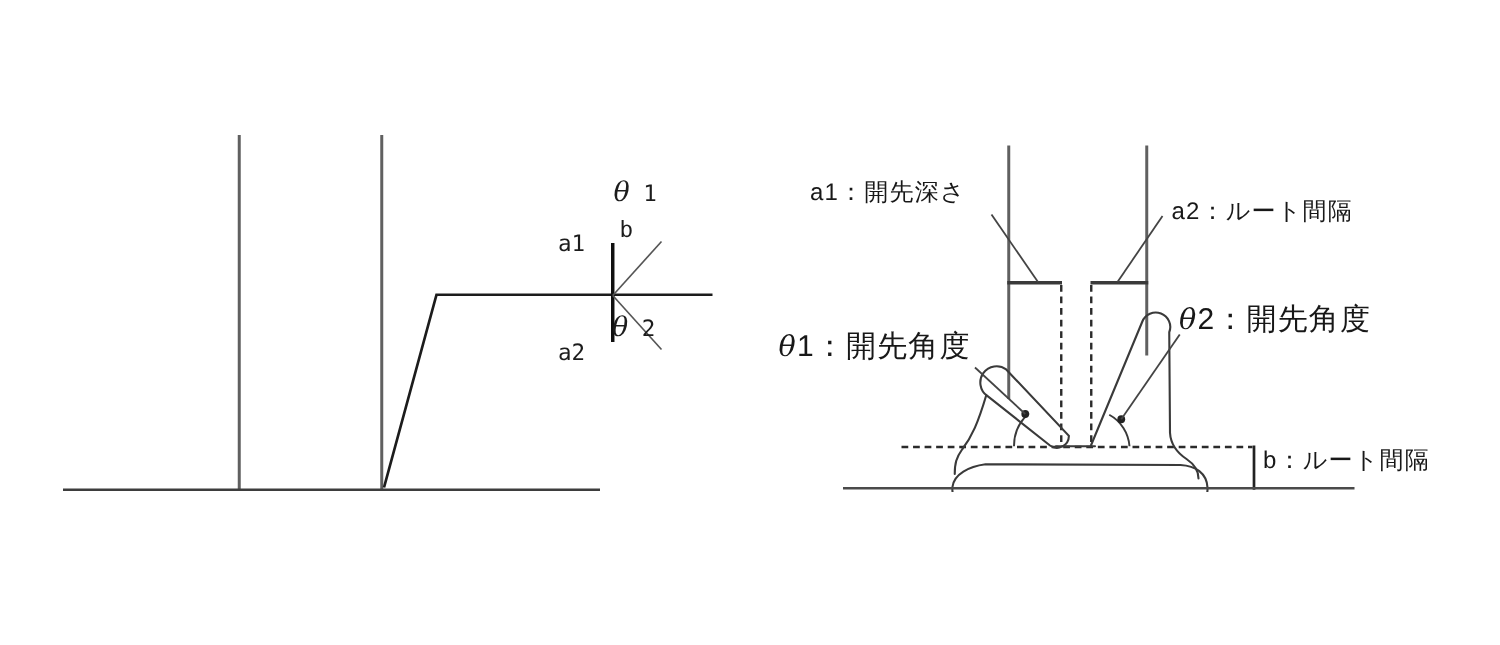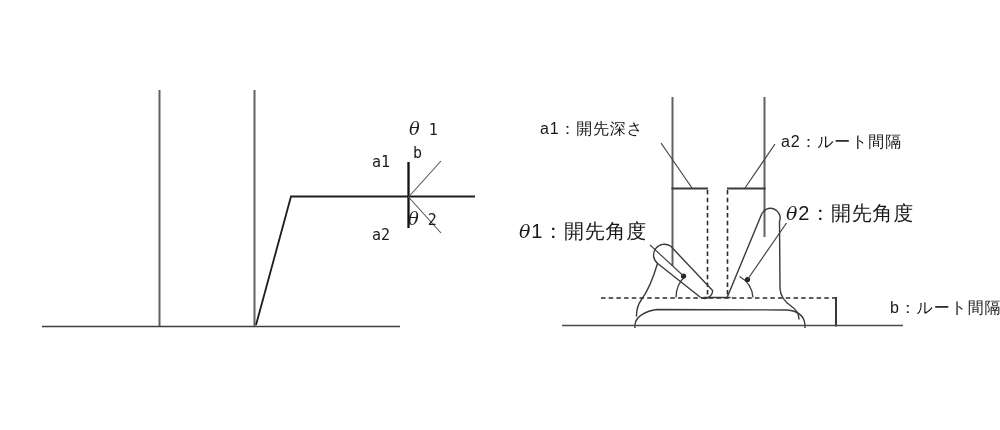--- a/index.html
+++ b/index.html
@@ -101,15 +101,15 @@
 
   <div class="lbl" style="left:408px; top:210px;"><span class="theta">θ</span><span class="mono-rest"> 2</span></div>
 
   <div class="lbl lbl-jp" style="left:540px; top:121px;">a1：開先深さ</div>
   <div class="lbl lbl-jp" style="left:781px; top:134px;">a2：ルート間隔</div>
 
   <div class="lbl lbl-jp" style="left:519px; top:221px;"><span class="theta theta-big">θ</span><span class="rest">1：開先角度</span></div>
 
   <div class="lbl lbl-jp" style="left:786px; top:203px;"><span class="theta theta-big">θ</span><span class="rest">2：開先角度</span></div>
 
-  <div class="lbl lbl-jp" style="left:842px; top:300px;margin-left:48px;">b：ルート間隔</div>
+  <div class="lbl lbl-jp" style="left:842px; top:300px;">b：ルート間隔</div>
 
 </div>
 
 </body></html>

